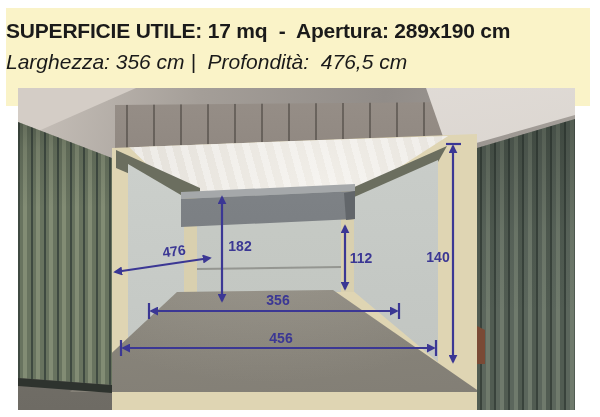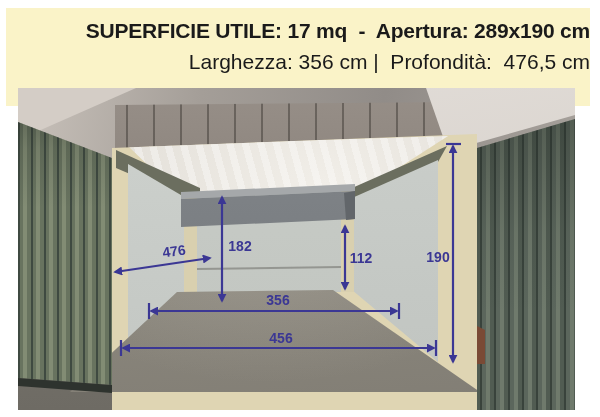--- a/index.html
+++ b/index.html
@@ -3,28 +3,28 @@
 <meta charset="utf-8">
 <style>
   html,body{margin:0;padding:0;background:#ffffff;}
   .page{
     position:relative;width:600px;height:417px;background:#ffffff;overflow:hidden;
     font-family:"Liberation Sans", sans-serif;
   }
   
   .header{
     position:absolute;left:6px;top:8px;width:584px;height:98px;
-    background:#FAF3C8;color:#1A1A1A;text-align:right;
+    background:#FAF3C8;color:#1A1A1A;text-align:left;
   }
   .header .l1{
     margin-top:7px;font-size:21px;font-weight:bold;line-height:32px;
     letter-spacing:-0.2px;white-space:pre;
   }
   .header .l2{
-    font-size:21px;font-weight:normal;line-height:30px;white-space:pre;
+    font-size:21px;font-weight:normal;line-height:30px;white-space:pre;font-style:italic;
   }
   
   .photo{
     position:absolute;left:18px;top:88px;width:557px;height:322px;
     overflow:hidden;background:#8f8b86;
   }
   .layer{position:absolute;inset:0;}
   
   .ceiling{
     clip-path:polygon(0 0,557px 0,557px 70px,0 70px);
@@ -204,17 +204,17 @@
 
         <line x1="105" y1="260" x2="416" y2="260" marker-start="url(#arr)" marker-end="url(#arr)"></line>
         <line x1="103" y1="252" x2="103" y2="268"></line>
         <line x1="418" y1="252" x2="418" y2="268"></line>
       </g>
     </svg>
 
     <div class="dim-label tilt" style="left:156px;top:163px">476</div>
     <div class="dim-label" style="left:222px;top:158px">182</div>
     <div class="dim-label" style="left:343px;top:170px">112</div>
-    <div class="dim-label" style="left:420px;top:169px">190</div>
+    <div class="dim-label" style="left:420px;top:169px">140</div>
     <div class="dim-label" style="left:260px;top:212px">356</div>
     <div class="dim-label" style="left:263px;top:250px">456</div>
   </div>
 </div>
 
 </body></html>

